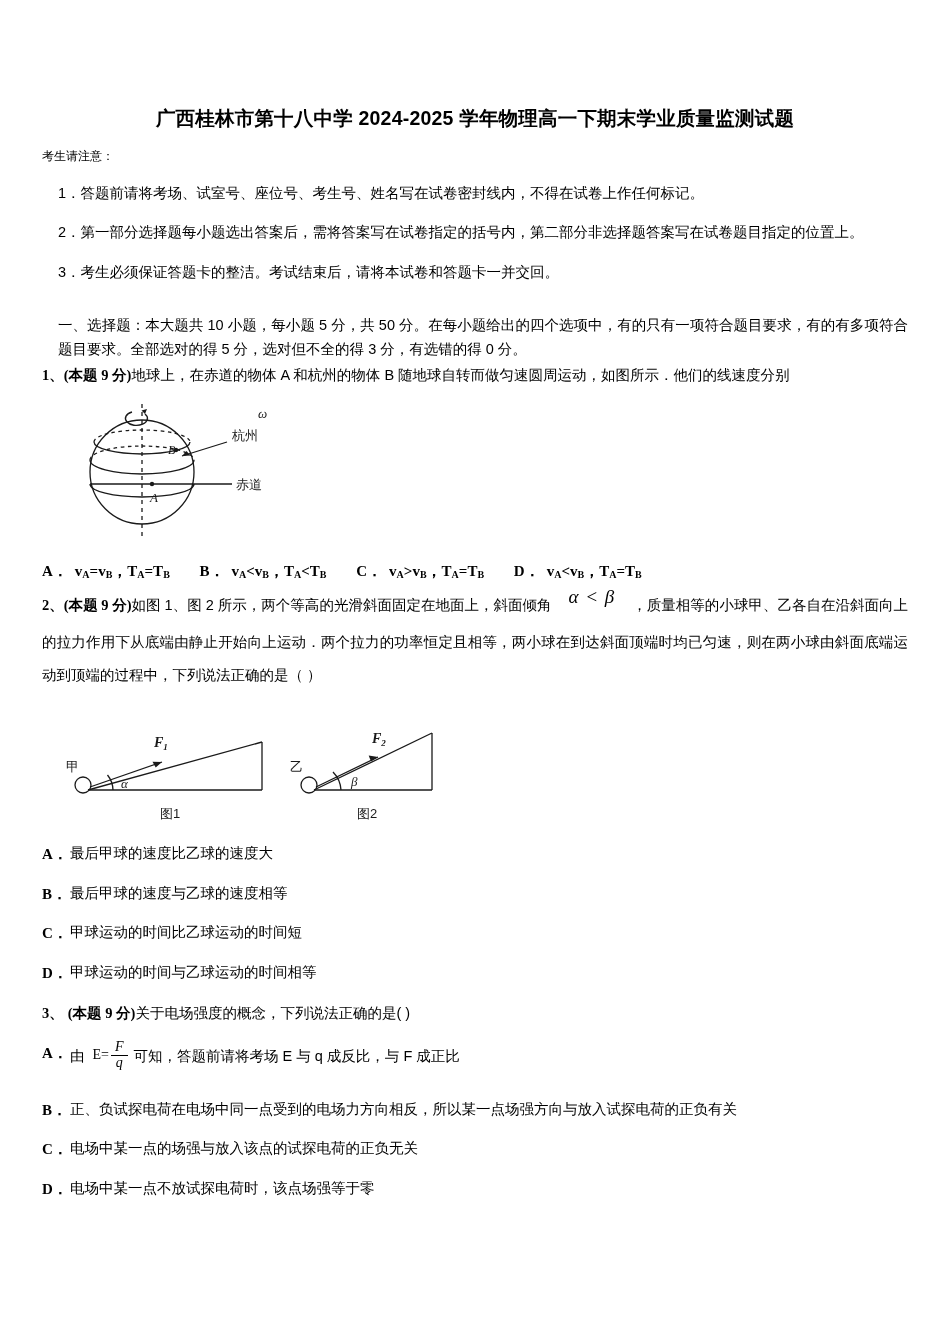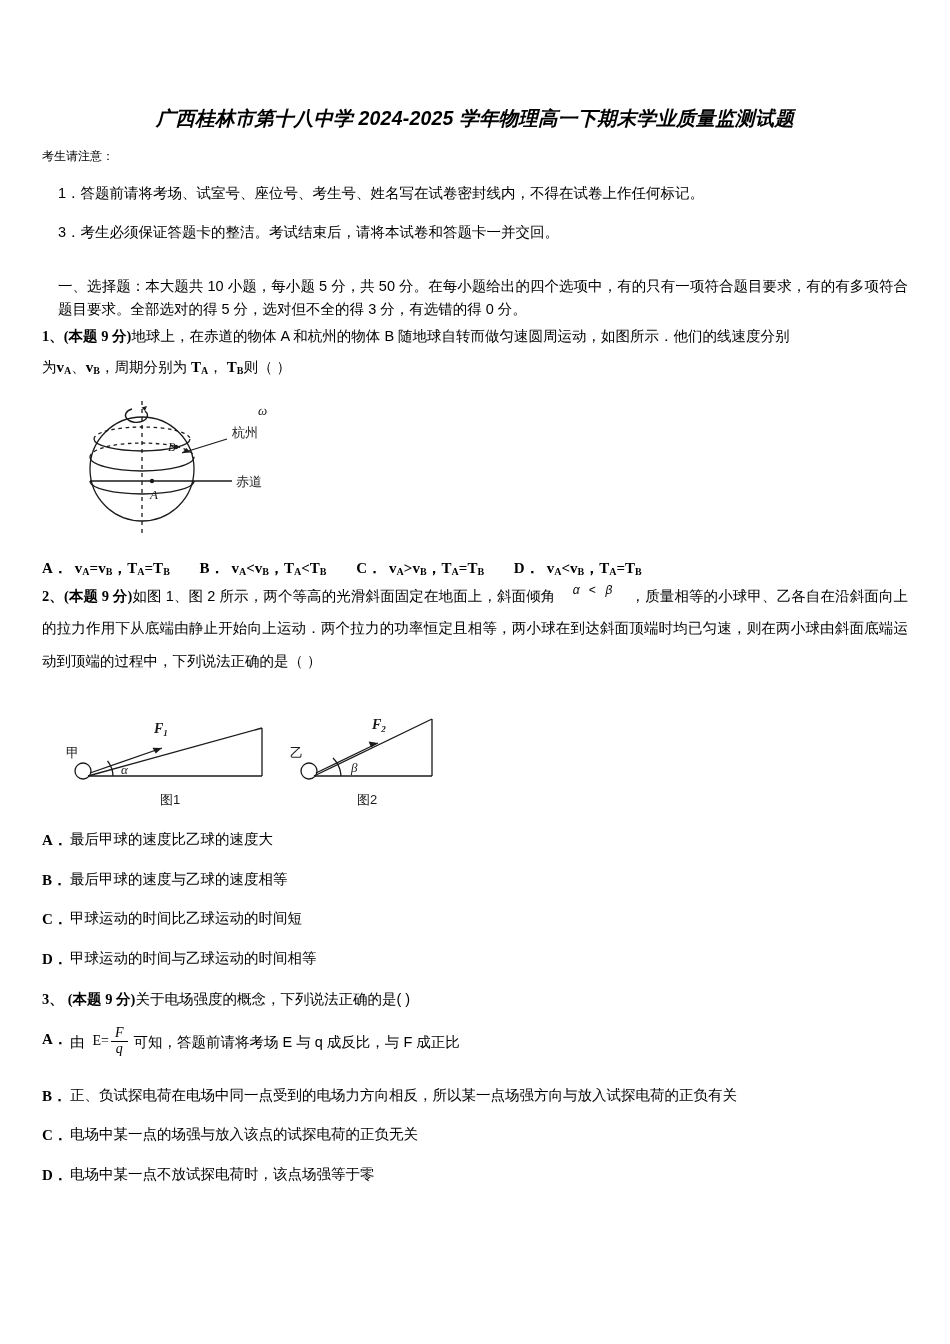--- a/index.html
+++ b/index.html
@@ -30,21 +30,20 @@
   }
 
   .doc-title {
     font-family: "Liberation Sans", "DejaVu Sans", sans-serif;
     font-weight: bold;
     font-size: 19.5px;
     text-align: center;
     letter-spacing: 0.2px;
     margin: 0 0 16px 0;
     line-height: 1.3;
-    font-style: italic;
   }
 
   .notice-head {
     font-family: "Liberation Sans", "DejaVu Sans", sans-serif;
     font-size: 12px;
     margin: 0 0 4px 0;
     line-height: 1.55;
   }
   .notice-item {
     font-family: "Liberation Sans", "DejaVu Sans", sans-serif;
@@ -89,23 +88,23 @@
   }
   .sym sub {
     font-size: 10px;
     vertical-align: -0.22em;
   }
 
   .inline-frac-sup {
     display: inline-block;
     position: relative;
     top: -7px;
-    font-family: Liberation Mono, monospace;
+    font-family: Liberation Serif, serif;
     font-style: italic;
-    font-size: 12px;
+    font-size: 19px;
     letter-spacing: 1px;
     margin: 0 17px;
   }
 
   .options-row {
     font-family: "Liberation Serif", "DejaVu Serif", serif;
     font-weight: bold;
     font-size: 15px;
     margin: 14px 0 0 0;
     white-space: nowrap;
@@ -167,29 +166,27 @@
 </head>
 <body>
 
 <div class="page">
   <div class="content">
 
     <h1 class="doc-title">广西桂林市第十八中学 2024-2025 学年物理高一下期末学业质量监测试题</h1>
 
     <p class="notice-head">考生请注意：</p>
     <p class="notice-item">1．答题前请将考场、试室号、座位号、考生号、姓名写在试卷密封线内，不得在试卷上作任何标记。</p>
+    <p class="notice-item">2．第一部分选择题每小题选出答案后，需将答案写在试卷指定的括号内，第二部分非选择题答案写在试卷题目指定的位置上。</p>
     <p class="notice-item">3．考生必须保证答题卡的整洁。考试结束后，请将本试卷和答题卡一并交回。</p>
 
     <p class="section-head">一、选择题：本大题共 10 小题，每小题 5 分，共 50 分。在每小题给出的四个选项中，有的只有一项符合题目要求，有的有多项符合题目要求。全部选对的得 5 分，选对但不全的得 3 分，有选错的得 0 分。</p>
 
     <p class="q-stem">
       <span class="q-num">1、</span><span class="q-points">(本题 9 分)</span><span>地球上，在赤道的物体 A 和杭州的物体 B 随地球自转而做匀速圆周运动，如图所示．他们的线速度分别</span>
-    </p>
-    <p class="q-stem loose">
-      <span>为</span><span class="sym">v<sub>A</sub></span><span>、</span><span class="sym">v<sub>B</sub></span><span>，周期分别为</span> <span class="sym">T<sub>A</sub></span><span>，</span> <span class="sym">T<sub>B</sub></span><span>则（      ）</span>
     </p>
 
     <div class="figure-wrap fig-earth">
       <svg width="215" height="150" viewBox="0 0 215 150">
         <g fill="none" stroke="#1a1a1a" stroke-width="1.3">
 
           <circle cx="78" cy="78" r="52"></circle>
 
           <line x1="78" y1="10" x2="78" y2="146" stroke-dasharray="4 4"></line>
 

